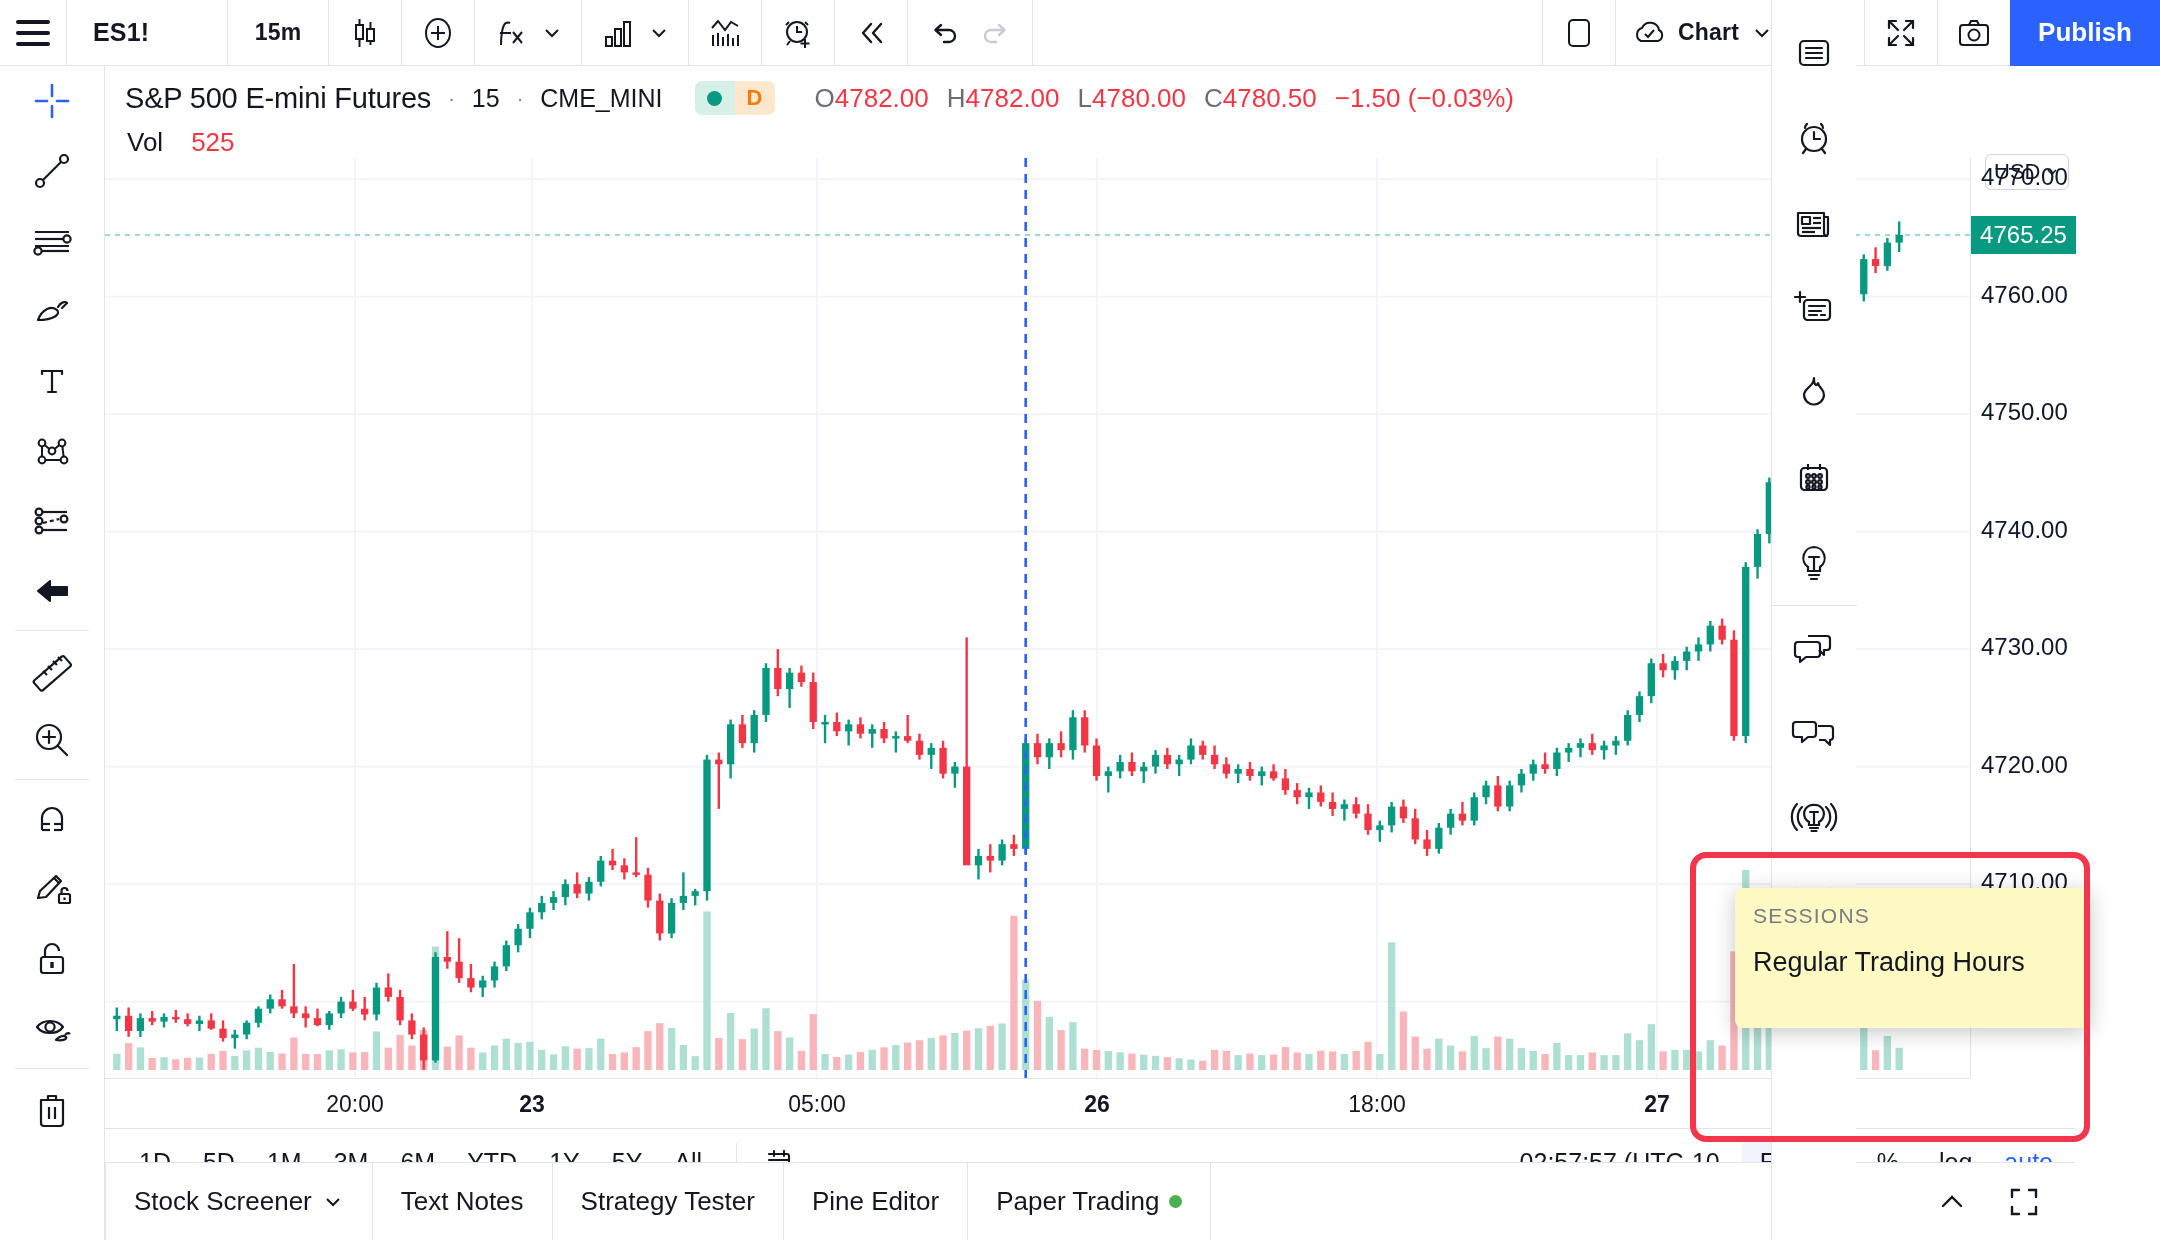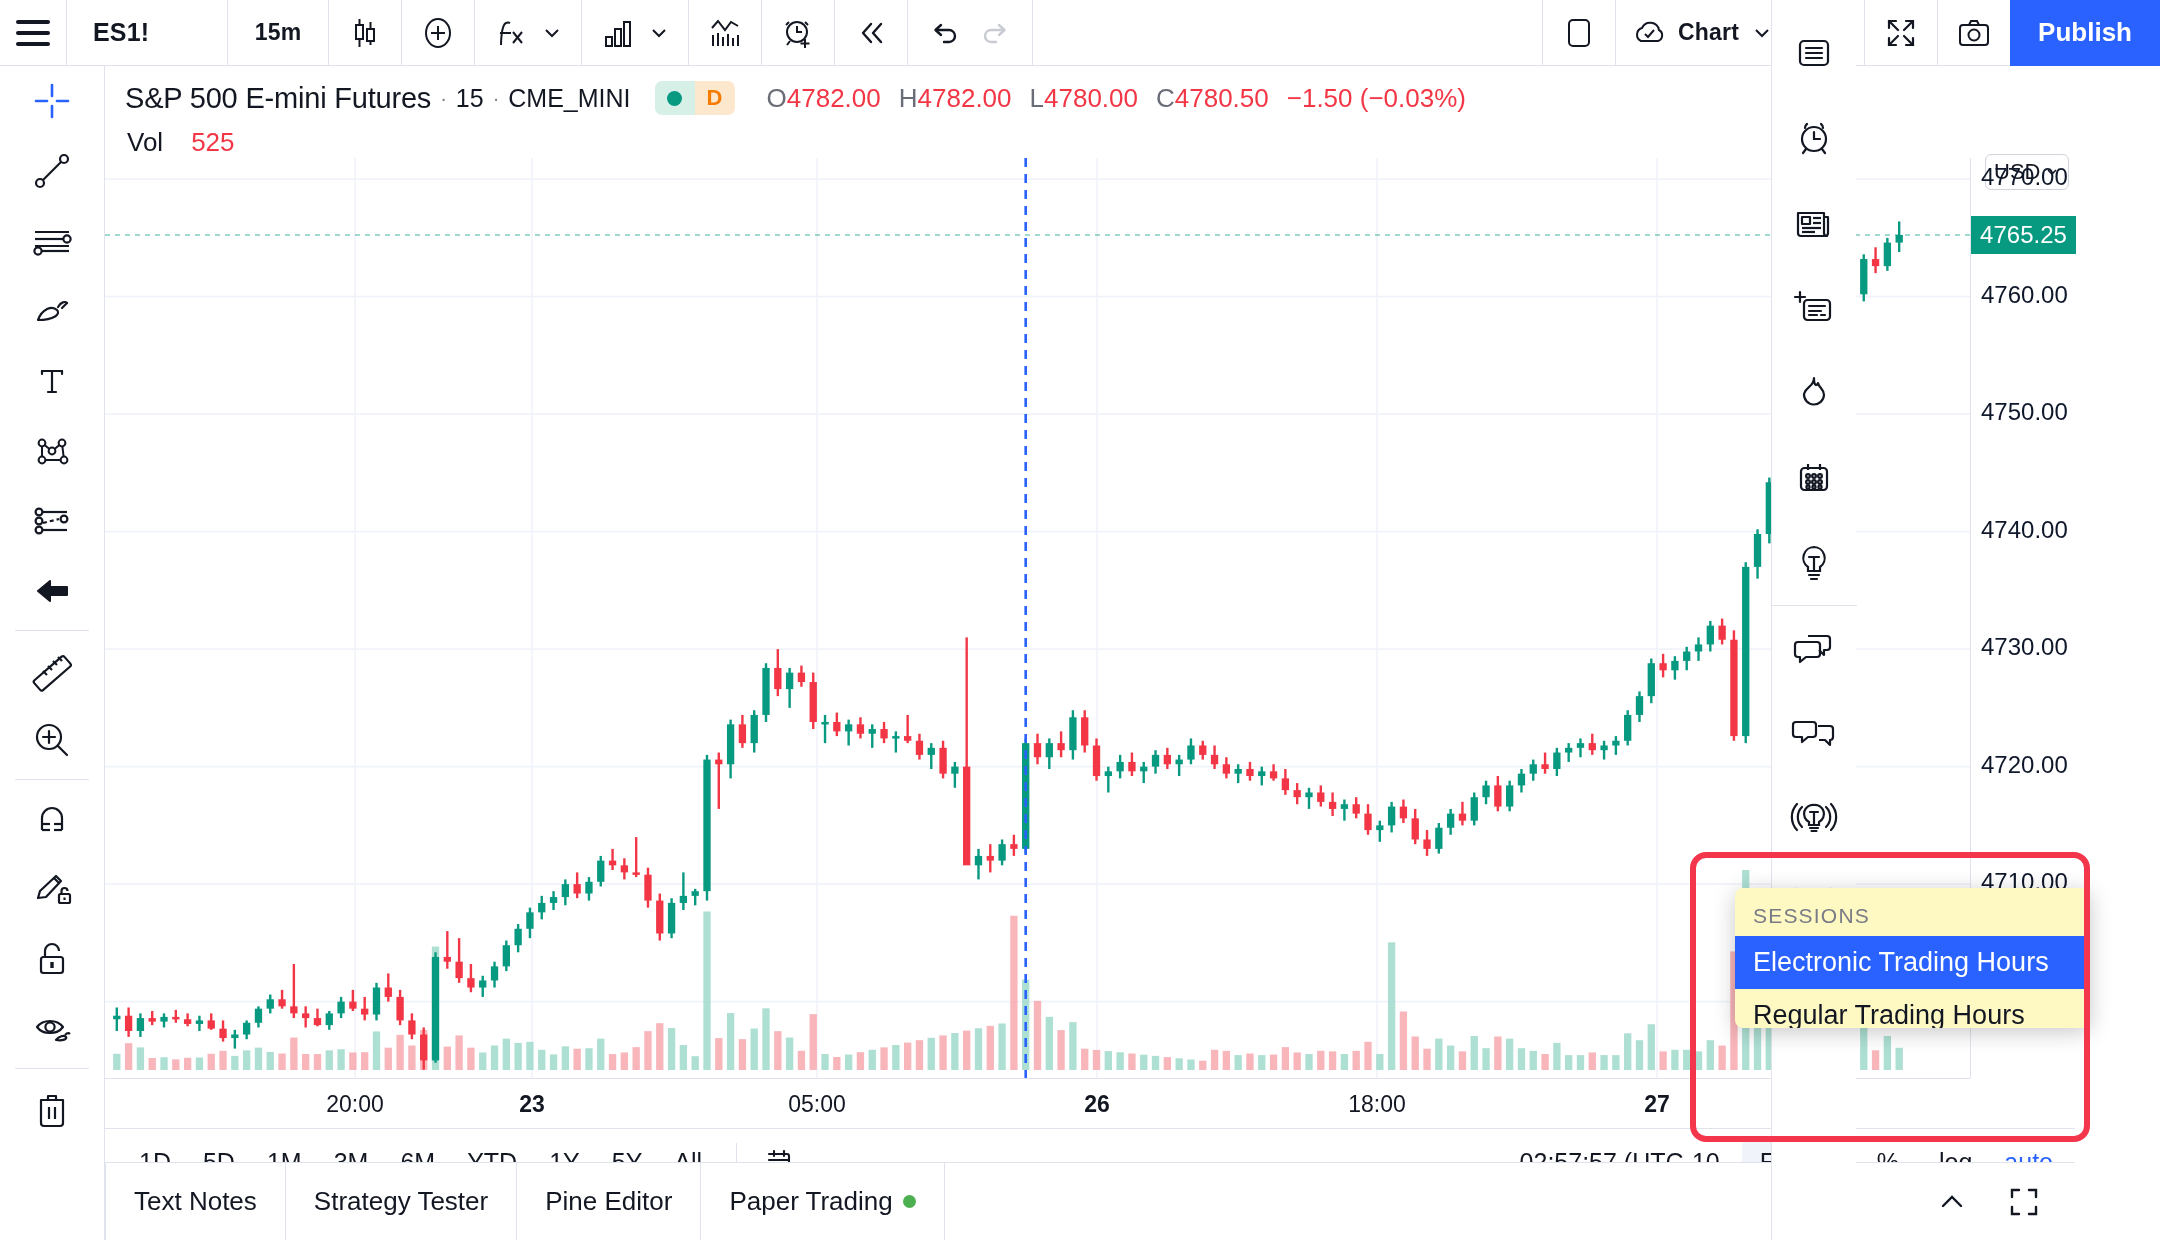--- a/index.html
+++ b/index.html
@@ -59,21 +59,21 @@
     color:#131722; cursor:pointer;
   }
   .rt-div{ width:85px; height:1px; background:#e0e3eb; }
 
   
   #chartwrap{
     position:absolute; left:105px; top:66px; width:1970px; height:1096px;
     background:#fff;
   }
   #chartheader{ position:absolute; left:0; top:0; width:100%; height:70px; padding:12px 0 0 20px; }
-  .hdr-line1{ display:flex; align-items:center; gap:0; height:40px; }
+  .hdr-line1{ display:flex; align-items:center; gap:8px; height:40px; }
   .hdr-title{ font-size:29px; font-weight:400; color:#131722; letter-spacing:-.2px;}
   .hdr-dot{ font-size:20px; color:#787b86; margin:0 9px; }
   .hdr-sub{ font-size:25px; font-weight:400; color:#131722; }
   .hdr-badge{
     display:flex; align-items:center; margin-left:24px; border-radius:7px; overflow:hidden; height:34px;
   }
   .hdr-badge .b1{ background:#d6f0e8; width:40px; height:34px; display:flex; align-items:center; justify-content:center;}
   .hdr-badge .b1 span{ width:15px; height:15px; border-radius:50%; background:#089981; display:block;}
   .hdr-badge .b2{ background:#fde8cd; width:40px; height:34px; display:flex; align-items:center; justify-content:center;
      color:#f57c00; font-size:22px; font-weight:600;}
@@ -1048,26 +1048,31 @@
     <span class="ethbtn">ETH</span>
     <div class="foot-sep" style="margin:0 14px"></div>
     <span class="pct-btn">%</span>
     <span class="pct-btn">log</span>
     <span class="auto-btn">auto</span>
   </div>
 </div>
 
 <div id="sessions">
   <div class="sess-hd">SESSIONS</div>
-  <div class="sess-item sel">Electronic Trading Hours</div>
   <div class="sess-item">Regular Trading Hours</div>
 </div>
 <div id="redbox"></div>
 
 <div id="bottombar">
+  <div class="btab">
+    <span>Stock Screener</span>
+    <svg width="22" height="22" viewBox="0 0 22 22" fill="none" stroke="#131722" stroke-width="2">
+          <polyline points="5,8 11,14 17,8"></polyline>
+        </svg>
+  </div>
   <div class="btab">
     <span>Text Notes</span>
   </div>
   <div class="btab">
     <span>Strategy Tester</span>
   </div>
   <div class="btab">
     <span>Pine Editor</span>
   </div>
   <div class="btab">

